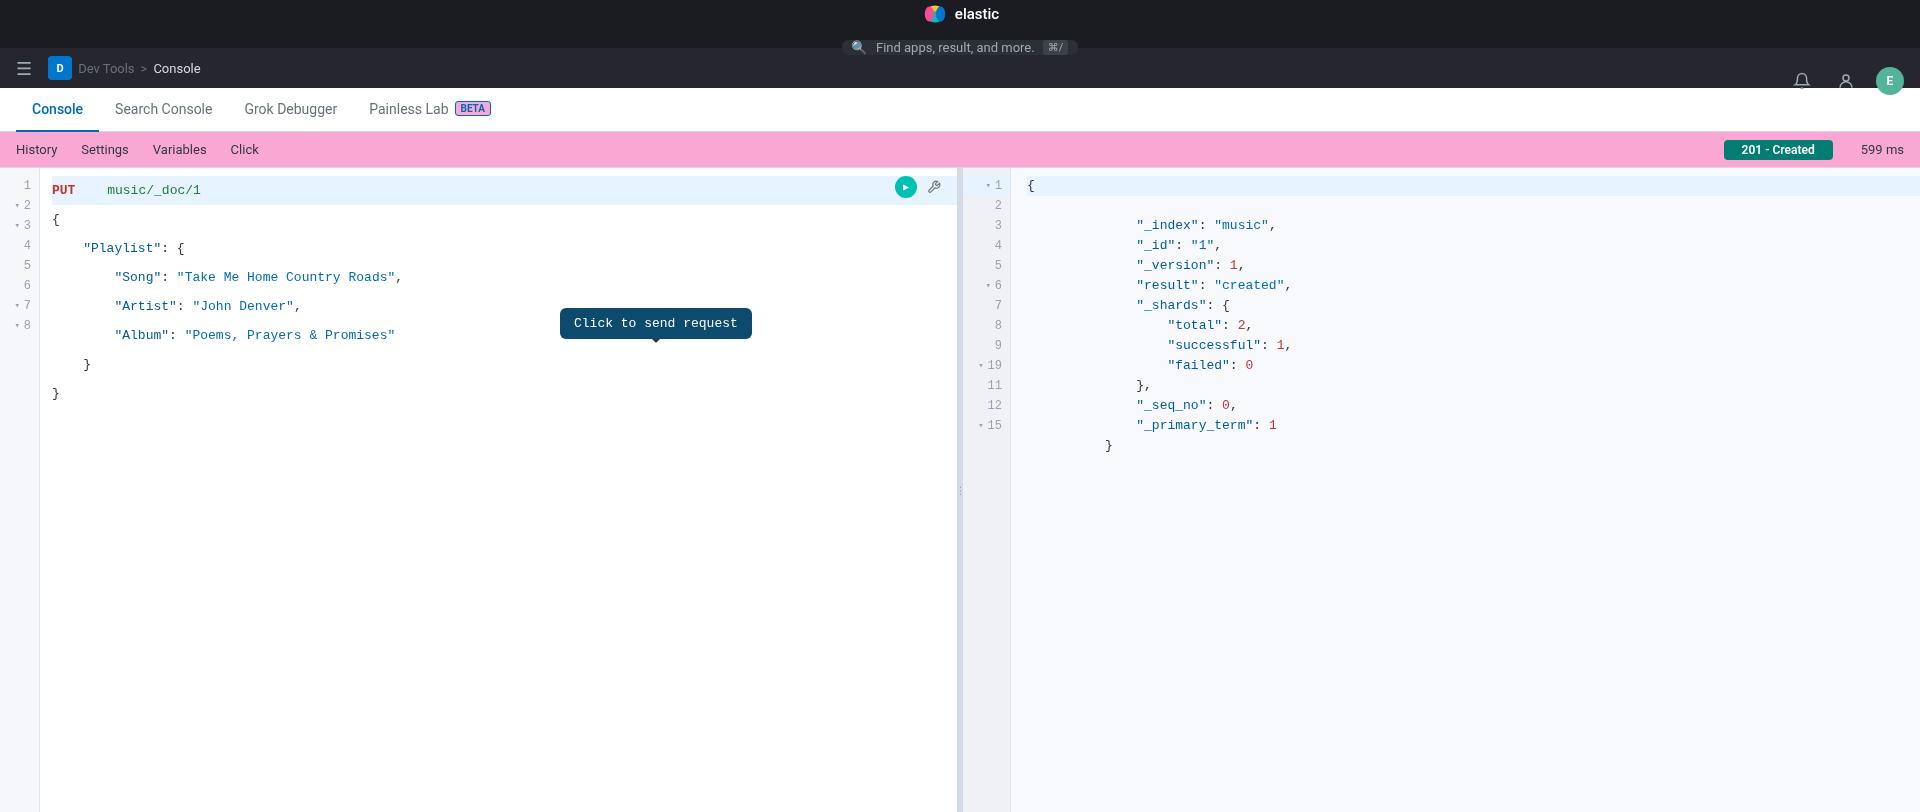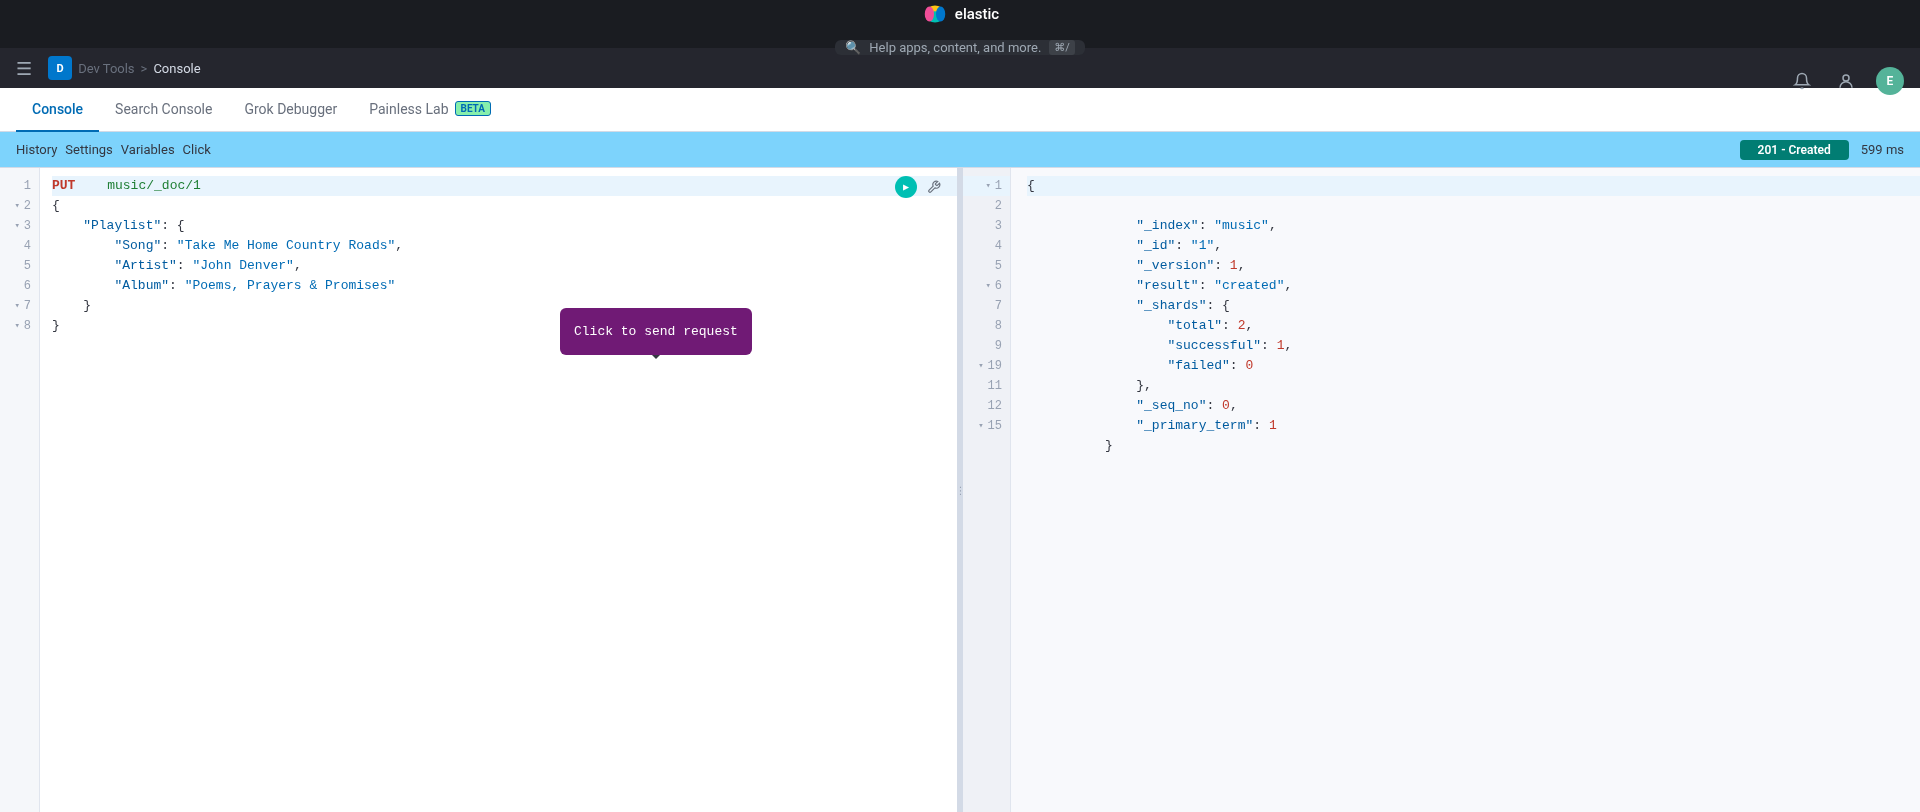--- a/index.html
+++ b/index.html
@@ -143,39 +143,39 @@
       cursor: pointer;
       border-bottom: 2px solid transparent;
       white-space: nowrap;
     }
     .tab.active {
       color: #006bb4;
       border-bottom-color: #006bb4;
       font-weight: 500;
     }
     .beta-badge {
-      background: #86efac;
+      background: #f9a8d4;
       color: #006bb4;
       font-size: 10px;
       font-weight: 700;
       padding: 1px 5px;
       border-radius: 3px;
       margin-left: 6px;
       border: 1px solid #006bb4;
     }
 
     
     .toolbar {
-      background: #7dd3fc;
+      background: #f9a8d4;
       border-bottom: 1px solid #d3dae6;
       height: 36px;
       display: flex;
       align-items: center;
       padding: 0 16px;
-      gap: 8px;
+      gap: 24px;
     }
     .toolbar-btn {
       font-size: 13px;
       color: #343741;
       cursor: pointer;
       font-weight: 400;
     }
 
     .status-badge {
       margin-left: auto;
@@ -237,21 +237,21 @@
       font-size: 9px;
       color: #98a2b3;
       cursor: pointer;
     }
     .code-area {
       flex: 1;
       padding: 8px 0 8px 12px;
       position: relative;
     }
     .code-line {
-      height: 20px;
+      height: 29px;
       line-height: 20px;
       white-space: pre;
       display: flex;
       align-items: center;
     }
     .code-line.highlight-row {
       background: #e8f4fd;
     }
 
     
@@ -293,23 +293,23 @@
     }
 
     
     .tooltip-container {
       position: absolute;
       top: 140px;
       left: 520px;
       z-index: 100;
     }
     .tooltip {
-      background: #701a75;
+      background: #0c4a6e;
       color: white;
-      padding: 16px 14px;
+      padding: 8px 14px;
       border-radius: 6px;
       font-size: 13px;
       white-space: nowrap;
       position: relative;
     }
     .tooltip::after {
       content: '';
       position: absolute;
       bottom: -8px;
       left: 50%;
@@ -382,21 +382,21 @@
       <ellipse cx="15" cy="12" rx="9" ry="6" fill="#FEC514"></ellipse>
       <ellipse cx="15" cy="18" rx="9" ry="6" fill="#00BFB3"></ellipse>
       <ellipse cx="9" cy="15" rx="5" ry="8" fill="#F04E98"></ellipse>
       <ellipse cx="21" cy="15" rx="5" ry="8" fill="#07C"></ellipse>
     </svg>
     <span style="color:white;font-size:15px;font-weight:500;">elastic</span>
   </div>
 
   <div class="search-bar">
     <span style="font-size:13px;">🔍</span>
-    <span style="font-size:13px;color:#9ea8b3;">Help apps, content, and more.</span>
+    <span style="font-size:13px;color:#9ea8b3;">Find apps, result, and more.</span>
     <span class="search-shortcut">⌘/</span>
   </div>
 
   <div class="topnav-right">
     <div class="nav-icon-btn">
       <svg width="18" height="18" viewBox="0 0 24 24" fill="none" stroke="#9ea8b3" stroke-width="2">
           <path d="M18 8A6 6 0 0 0 6 8c0 7-3 9-3 9h18s-3-2-3-9"></path>
           <path d="M13.73 21a2 2 0 0 1-3.46 0"></path>
         </svg>
     </div>

